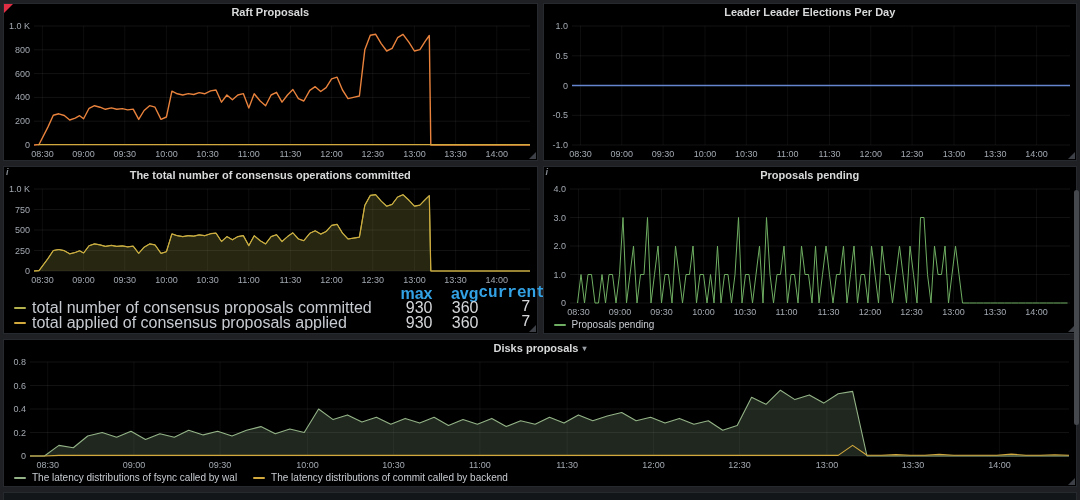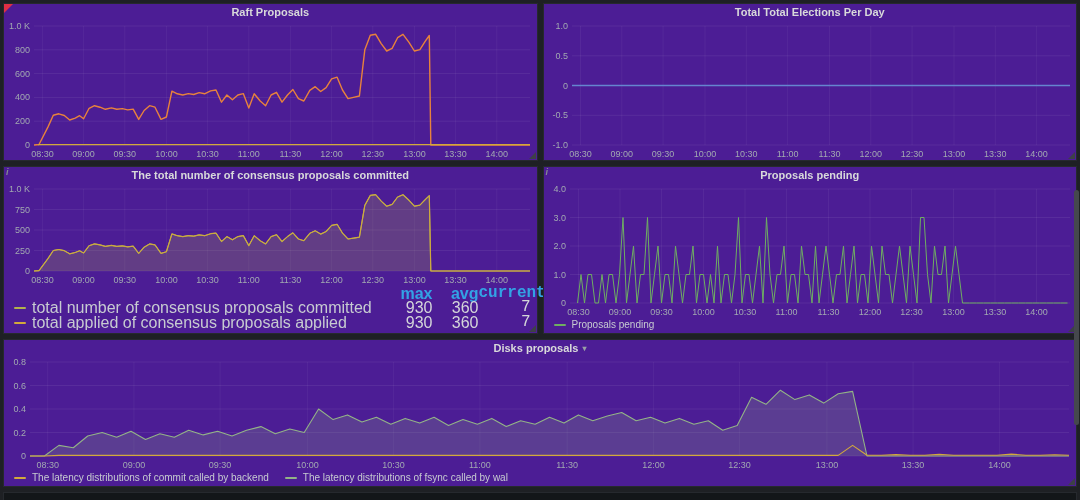--- a/index.html
+++ b/index.html
@@ -13,21 +13,21 @@
     width:1080px; height:500px;
     padding:3px;
     display:flex; flex-direction:column; gap:5px;
     position:relative;
   }
   .row { display:flex; gap:5px; flex:none; }
   .row1 { height:158px; }
   .row2 { height:168px; }
   .row3 { height:148px; }
   .panel {
-    background:#4c1d95;
+    background:#000000;
     border:1px solid #26292e;
     position:relative;
     display:flex; flex-direction:column;
     flex:1;
     min-width:0;
   }
   .ptitle {
     height:17px; flex:none;
     text-align:center;
     font-size:11px; font-weight:bold;
@@ -153,21 +153,21 @@
             <text class="tick" x="410.4" y="136" text-anchor="middle">13:00</text>
             <text class="tick" x="451.6" y="136" text-anchor="middle">13:30</text>
             <text class="tick" x="492.8" y="136" text-anchor="middle">14:00</text>
             <path d="M30.0 124.0L35.0 123.5L43.9 106.1L49.3 94.3L54.8 92.8L60.3 94.5L65.7 99.0L71.2 97.1L75.6 94.7L79.6 97.8L85.1 87.3L90.5 84.7L96.0 86.2L101.4 88.3L107.4 86.9L112.8 88.3L118.3 87.6L123.7 88.9L129.2 88.1L134.7 98.4L140.1 89.5L145.6 84.7L151.0 86.2L157.0 98.4L162.4 96.0L167.9 70.2L173.3 72.8L178.8 74.0L184.3 72.6L189.7 73.5L195.2 71.6L200.6 72.8L206.6 69.9L212.0 69.0L217.5 81.2L222.9 74.0L228.4 78.8L233.9 74.0L239.3 72.6L244.8 87.1L250.2 72.8L256.2 80.0L261.6 84.7L267.1 74.0L272.5 71.3L278.0 81.2L283.5 74.0L288.9 68.5L294.4 77.6L299.8 80.0L305.8 69.3L311.2 65.7L316.7 70.5L322.1 66.6L327.6 57.8L333.1 56.2L338.5 69.0L344.0 77.6L349.4 76.4L355.4 75.0L360.8 28.8L366.3 14.3L371.7 13.3L377.2 22.6L382.7 30.0L388.1 27.4L393.6 16.7L399.0 13.3L405.0 21.4L410.4 30.0L415.9 28.6L421.3 20.2L425.3 14.5L426.8 124.0L526.0 124.0" fill="none" stroke="#e8823c" stroke-width="1.4" stroke-linejoin="round"></path>
             <path d="M34.0 123.6L526.0 123.6" fill="none" stroke="#d2a93c" stroke-width="1.2" stroke-linejoin="round"></path>
           </svg>
         </div>
       <span class="rsz"></span>
     </section>
     <section class="panel">
-      <header class="ptitle">Total Total Elections Per Day</header>
+      <header class="ptitle">Leader Leader Elections Per Day</header>
       <div class="chart">
           <svg width="533" height="139">
             <line x1="36.5" y1="5" x2="36.5" y2="124" stroke="rgba(255,255,255,0.05)"></line>
             <line x1="77.8" y1="5" x2="77.8" y2="124" stroke="rgba(255,255,255,0.05)"></line>
             <line x1="119.1" y1="5" x2="119.1" y2="124" stroke="rgba(255,255,255,0.05)"></line>
             <line x1="161.0" y1="5" x2="161.0" y2="124" stroke="rgba(255,255,255,0.05)"></line>
             <line x1="202.3" y1="5" x2="202.3" y2="124" stroke="rgba(255,255,255,0.05)"></line>
             <line x1="243.6" y1="5" x2="243.6" y2="124" stroke="rgba(255,255,255,0.05)"></line>
             <line x1="285.5" y1="5" x2="285.5" y2="124" stroke="rgba(255,255,255,0.05)"></line>
             <line x1="326.8" y1="5" x2="326.8" y2="124" stroke="rgba(255,255,255,0.05)"></line>
@@ -200,21 +200,21 @@
             <path d="M28.0 64.5L526.0 64.5" fill="none" stroke="#6585cf" stroke-width="1.6" stroke-linejoin="round"></path>
           </svg>
         </div>
       <span class="rsz"></span>
     </section>
   </div>
 
   <div class="row row2">
     <section class="panel">
       <span class="info-corner">i</span>
-      <header class="ptitle">The total number of consensus proposals committed</header>
+      <header class="ptitle">The total number of consensus operations committed</header>
       <div class="chart">
           <svg width="533" height="102">
             <line x1="38.4" y1="5" x2="38.4" y2="87" stroke="rgba(255,255,255,0.05)"></line>
             <line x1="79.6" y1="5" x2="79.6" y2="87" stroke="rgba(255,255,255,0.05)"></line>
             <line x1="120.8" y1="5" x2="120.8" y2="87" stroke="rgba(255,255,255,0.05)"></line>
             <line x1="162.4" y1="5" x2="162.4" y2="87" stroke="rgba(255,255,255,0.05)"></line>
             <line x1="203.6" y1="5" x2="203.6" y2="87" stroke="rgba(255,255,255,0.05)"></line>
             <line x1="244.8" y1="5" x2="244.8" y2="87" stroke="rgba(255,255,255,0.05)"></line>
             <line x1="286.4" y1="5" x2="286.4" y2="87" stroke="rgba(255,255,255,0.05)"></line>
             <line x1="327.6" y1="5" x2="327.6" y2="87" stroke="rgba(255,255,255,0.05)"></line>
@@ -367,27 +367,27 @@
             <text class="tick" x="822.9" y="111" text-anchor="middle">13:00</text>
             <text class="tick" x="909.1" y="111" text-anchor="middle">13:30</text>
             <text class="tick" x="995.4" y="111" text-anchor="middle">14:00</text>
             <path d="M26.0 99.0L40.4 99.0L54.9 88.4L69.3 90.8L83.7 79.0L98.2 75.5L112.6 80.2L127.0 74.3L141.5 82.5L155.9 76.7L170.3 80.2L184.7 73.2L199.2 77.9L213.6 74.3L228.0 79.0L242.5 73.2L256.9 69.6L271.3 76.7L285.8 72.0L300.2 75.5L314.6 52.0L329.1 62.6L343.5 57.9L357.9 64.9L372.4 60.2L386.8 67.3L401.2 61.4L415.7 66.1L430.1 60.2L444.5 68.5L459.0 62.6L473.4 67.3L487.8 61.4L502.2 69.6L516.7 63.8L531.1 67.3L545.5 60.2L560.0 66.1L574.4 57.9L588.8 63.8L603.3 59.0L617.7 55.5L632.1 63.8L646.6 60.2L661.0 66.1L675.4 61.4L689.9 67.3L704.3 63.8L718.7 73.2L733.2 68.5L747.6 40.3L762.0 47.3L776.4 33.2L790.9 42.6L805.3 37.9L819.7 46.1L834.2 36.7L848.6 34.4L863.0 99.0L877.5 99.0L891.9 99.0L906.3 99.0L920.8 99.0L935.2 99.0L949.6 99.0L964.1 99.0L978.5 99.0L992.9 99.0L1007.4 99.0L1021.8 99.0L1036.2 99.0L1050.7 99.0L1065.0 99.0L1065.0 99.0L26.0 99.0Z" fill="#93b387" fill-opacity="0.22" stroke="none"></path>
             <path d="M26.0 99.0L40.4 99.0L54.9 88.4L69.3 90.8L83.7 79.0L98.2 75.5L112.6 80.2L127.0 74.3L141.5 82.5L155.9 76.7L170.3 80.2L184.7 73.2L199.2 77.9L213.6 74.3L228.0 79.0L242.5 73.2L256.9 69.6L271.3 76.7L285.8 72.0L300.2 75.5L314.6 52.0L329.1 62.6L343.5 57.9L357.9 64.9L372.4 60.2L386.8 67.3L401.2 61.4L415.7 66.1L430.1 60.2L444.5 68.5L459.0 62.6L473.4 67.3L487.8 61.4L502.2 69.6L516.7 63.8L531.1 67.3L545.5 60.2L560.0 66.1L574.4 57.9L588.8 63.8L603.3 59.0L617.7 55.5L632.1 63.8L646.6 60.2L661.0 66.1L675.4 61.4L689.9 67.3L704.3 63.8L718.7 73.2L733.2 68.5L747.6 40.3L762.0 47.3L776.4 33.2L790.9 42.6L805.3 37.9L819.7 46.1L834.2 36.7L848.6 34.4L863.0 99.0L877.5 99.0L891.9 99.0L906.3 99.0L920.8 99.0L935.2 99.0L949.6 99.0L964.1 99.0L978.5 99.0L992.9 99.0L1007.4 99.0L1021.8 99.0L1036.2 99.0L1050.7 99.0L1065.0 99.0" fill="none" stroke="#93b387" stroke-width="1.1" stroke-linejoin="round"></path>
             <path d="M26.0 99.0L40.4 99.0L54.9 98.4L69.3 98.4L83.7 98.4L98.2 98.4L112.6 98.4L127.0 98.4L141.5 98.4L155.9 98.4L170.3 98.4L184.7 98.4L199.2 98.4L213.6 98.4L228.0 98.4L242.5 98.4L256.9 98.4L271.3 98.4L285.8 98.4L300.2 98.4L314.6 98.4L329.1 98.4L343.5 98.4L357.9 98.4L372.4 98.4L386.8 98.4L401.2 98.4L415.7 98.4L430.1 98.4L444.5 98.4L459.0 98.4L473.4 98.4L487.8 98.4L502.2 98.4L516.7 98.4L531.1 98.4L545.5 98.4L560.0 98.4L574.4 98.4L588.8 98.4L603.3 98.4L617.7 98.4L632.1 98.4L646.6 98.4L661.0 98.4L675.4 98.4L689.9 98.4L704.3 98.4L718.7 98.4L733.2 98.4L747.6 98.4L762.0 98.4L776.4 98.4L790.9 98.4L805.3 98.4L819.7 98.4L834.2 98.4L848.6 88.4L863.0 98.3L877.5 98.3L891.9 97.6L906.3 98.3L920.8 98.3L935.2 97.4L949.6 98.3L964.1 98.3L978.5 98.3L992.9 98.3L1007.4 97.1L1021.8 98.3L1036.2 98.3L1050.7 97.8L1065.0 98.3" fill="none" stroke="#d2a93c" stroke-width="1.1" stroke-linejoin="round"></path>
           </svg>
         </div>
       <div class="legend-inline">
         <span class="item">
+          <span class="dash" style="background: rgb(147, 179, 135);"></span>
+          <span>The latency distributions of fsync called by wal</span>
+        </span>
+        <span class="item">
           <span class="dash" style="background: rgb(210, 169, 60);"></span>
           <span>The latency distributions of commit called by backend</span>
         </span>
-        <span class="item">
-          <span class="dash" style="background: rgb(147, 179, 135);"></span>
-          <span>The latency distributions of fsync called by wal</span>
-        </span>
       </div>
       <span class="rsz"></span>
     </section>
   </div>
 
   <div class="partial-panel"></div>
 
   <div class="scrollbar-thumb"></div>
 </div>
 

